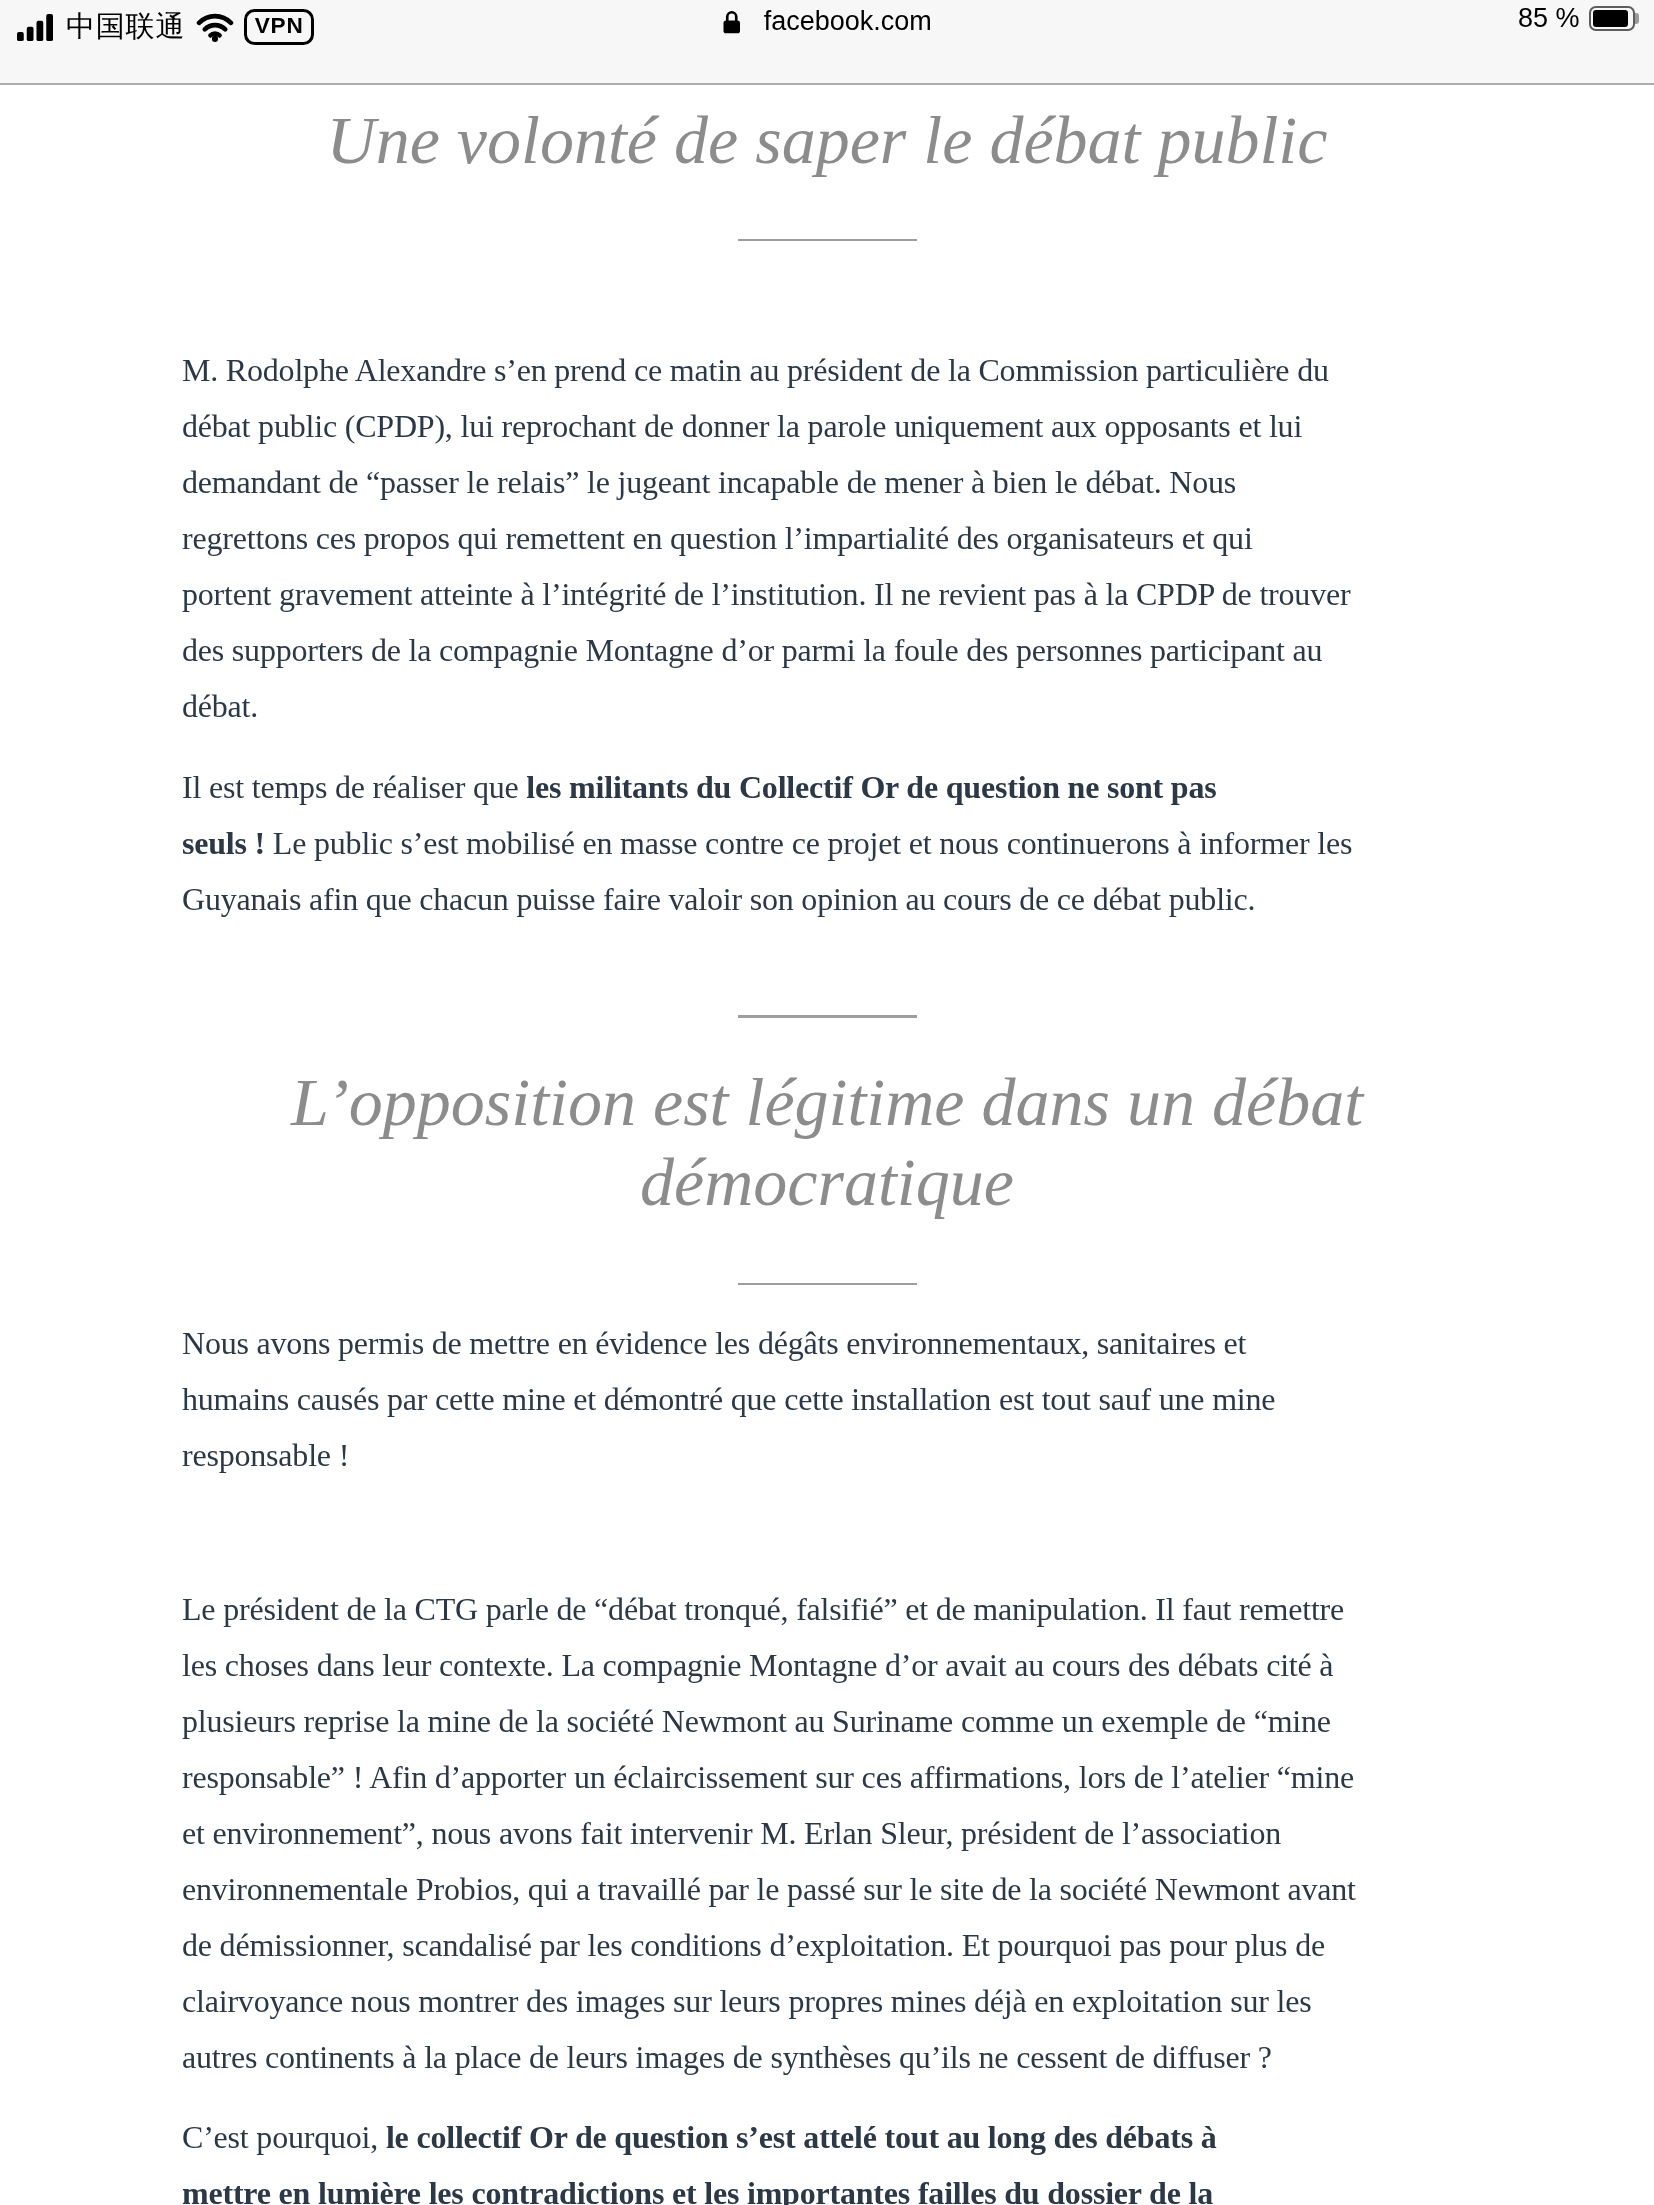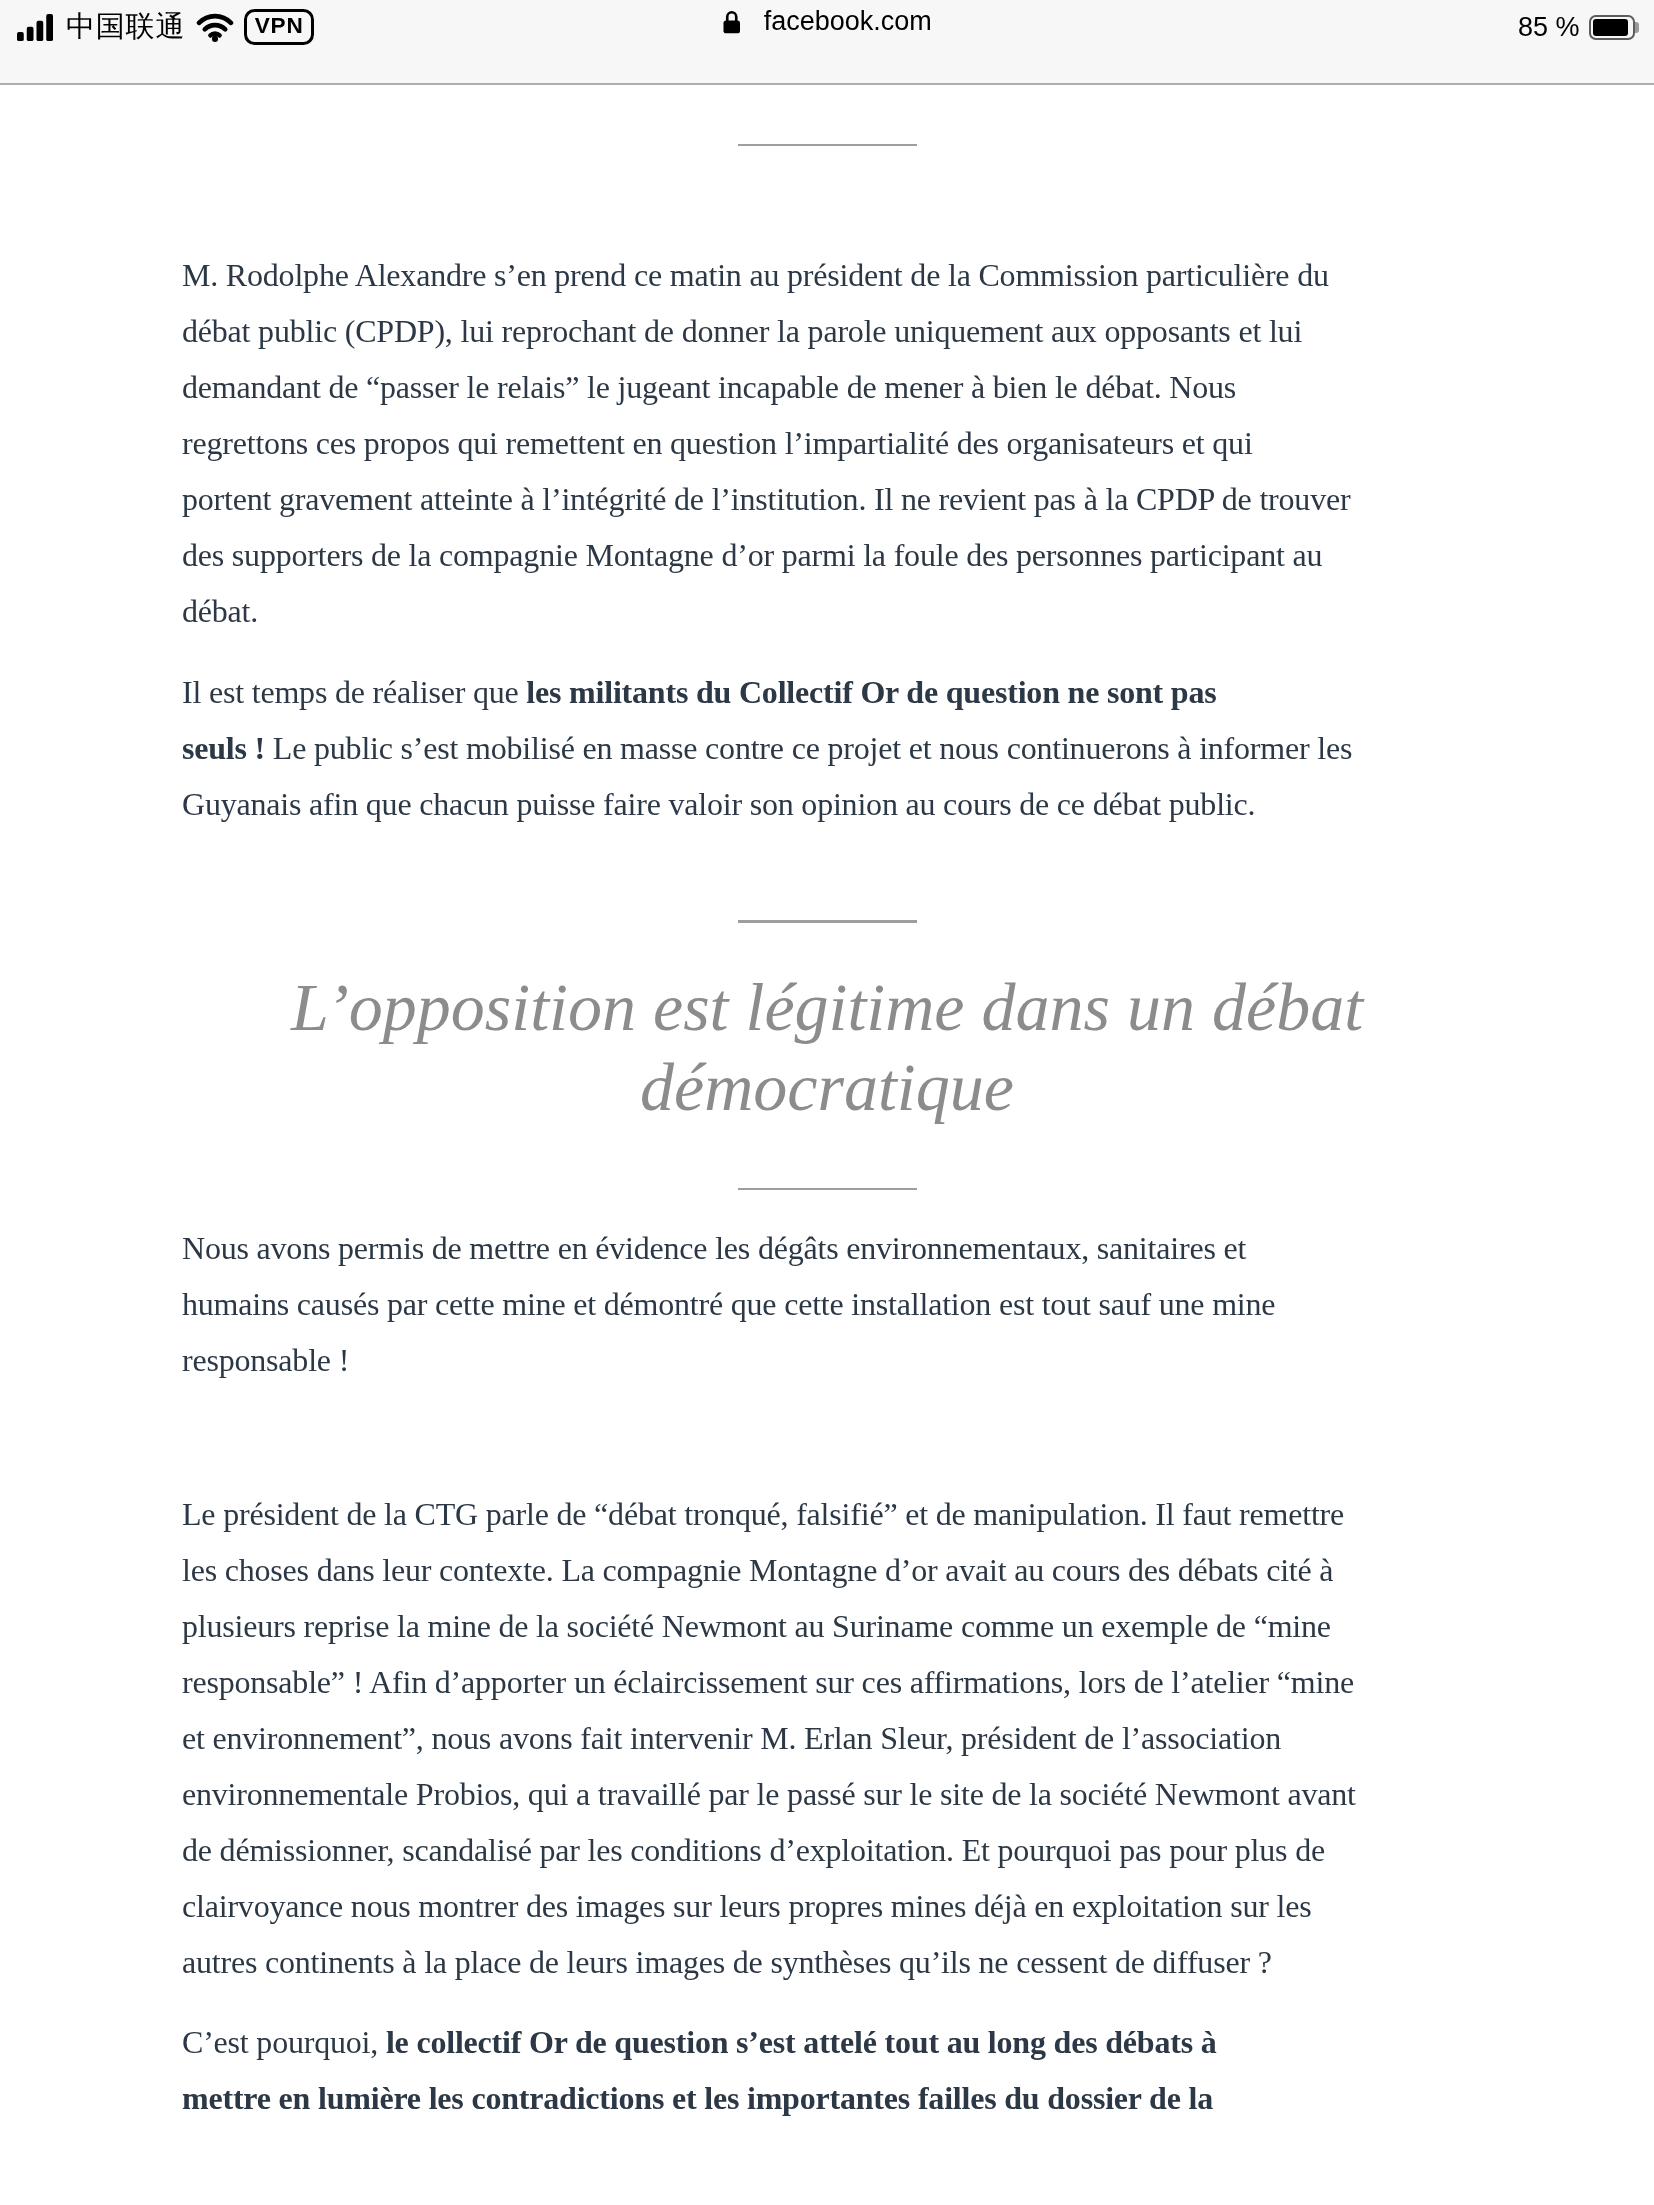--- a/index.html
+++ b/index.html
@@ -35,21 +35,21 @@
     position: absolute; left: 0; right: 0; top: 0;
     text-align: center;
   }
   .sb-time { margin-top: 6px; font-size: 30px; font-weight: 600; }
   .sb-urlrow {
     margin-top: 6px;
     display: inline-flex; align-items: center; gap: 22px;
     font-size: 27px; color: #000;
   }
   .sb-right {
-    position: absolute; right: 19.5px; top: 12px;
+    position: absolute; right: 19.5px; top: 3px;
     display: flex; align-items: center; gap: 9px;
   }
   .battery-pct { font-size: 27px; }
   .battery {
     position: relative; display: inline-block;
     width: 42px; height: 21px;
     border: 2.3px solid #5d5d5d; border-radius: 6.8px;
     background: #f7f7f7;
   }
   .battery .fill {
@@ -147,20 +147,21 @@
       <span class="battery-pct">85 %</span>
       <span class="battery">
         <span class="fill"></span>
         <span class="nub"></span>
       </span>
     </div>
 
   </header>
 
   <main class="article">
+      <h2 class="heading block-0">Une volonté de saper le débat public</h2>
       <div class="divider block-1"></div>
       <p class="paragraph block-2"><span>M. Rodolphe Alexandre s’en prend ce matin au président de la Commission particulière du
 débat public (CPDP), lui reprochant de donner la parole uniquement aux opposants et lui
 demandant de “passer le relais” le jugeant incapable de mener à bien le débat. Nous
 regrettons ces propos qui remettent en question l’impartialité des organisateurs et qui
 portent gravement atteinte à l’intégrité de l’institution. Il ne revient pas à la CPDP de trouver
 des supporters de la compagnie Montagne d’or parmi la foule des personnes participant au
 débat.</span></p>
       <p class="paragraph block-3"><span>Il est temps de réaliser que </span><span class="bold">les militants du Collectif Or de question ne sont pas
 seuls !</span><span> Le public s’est mobilisé en masse contre ce projet et nous continuerons à informer les

